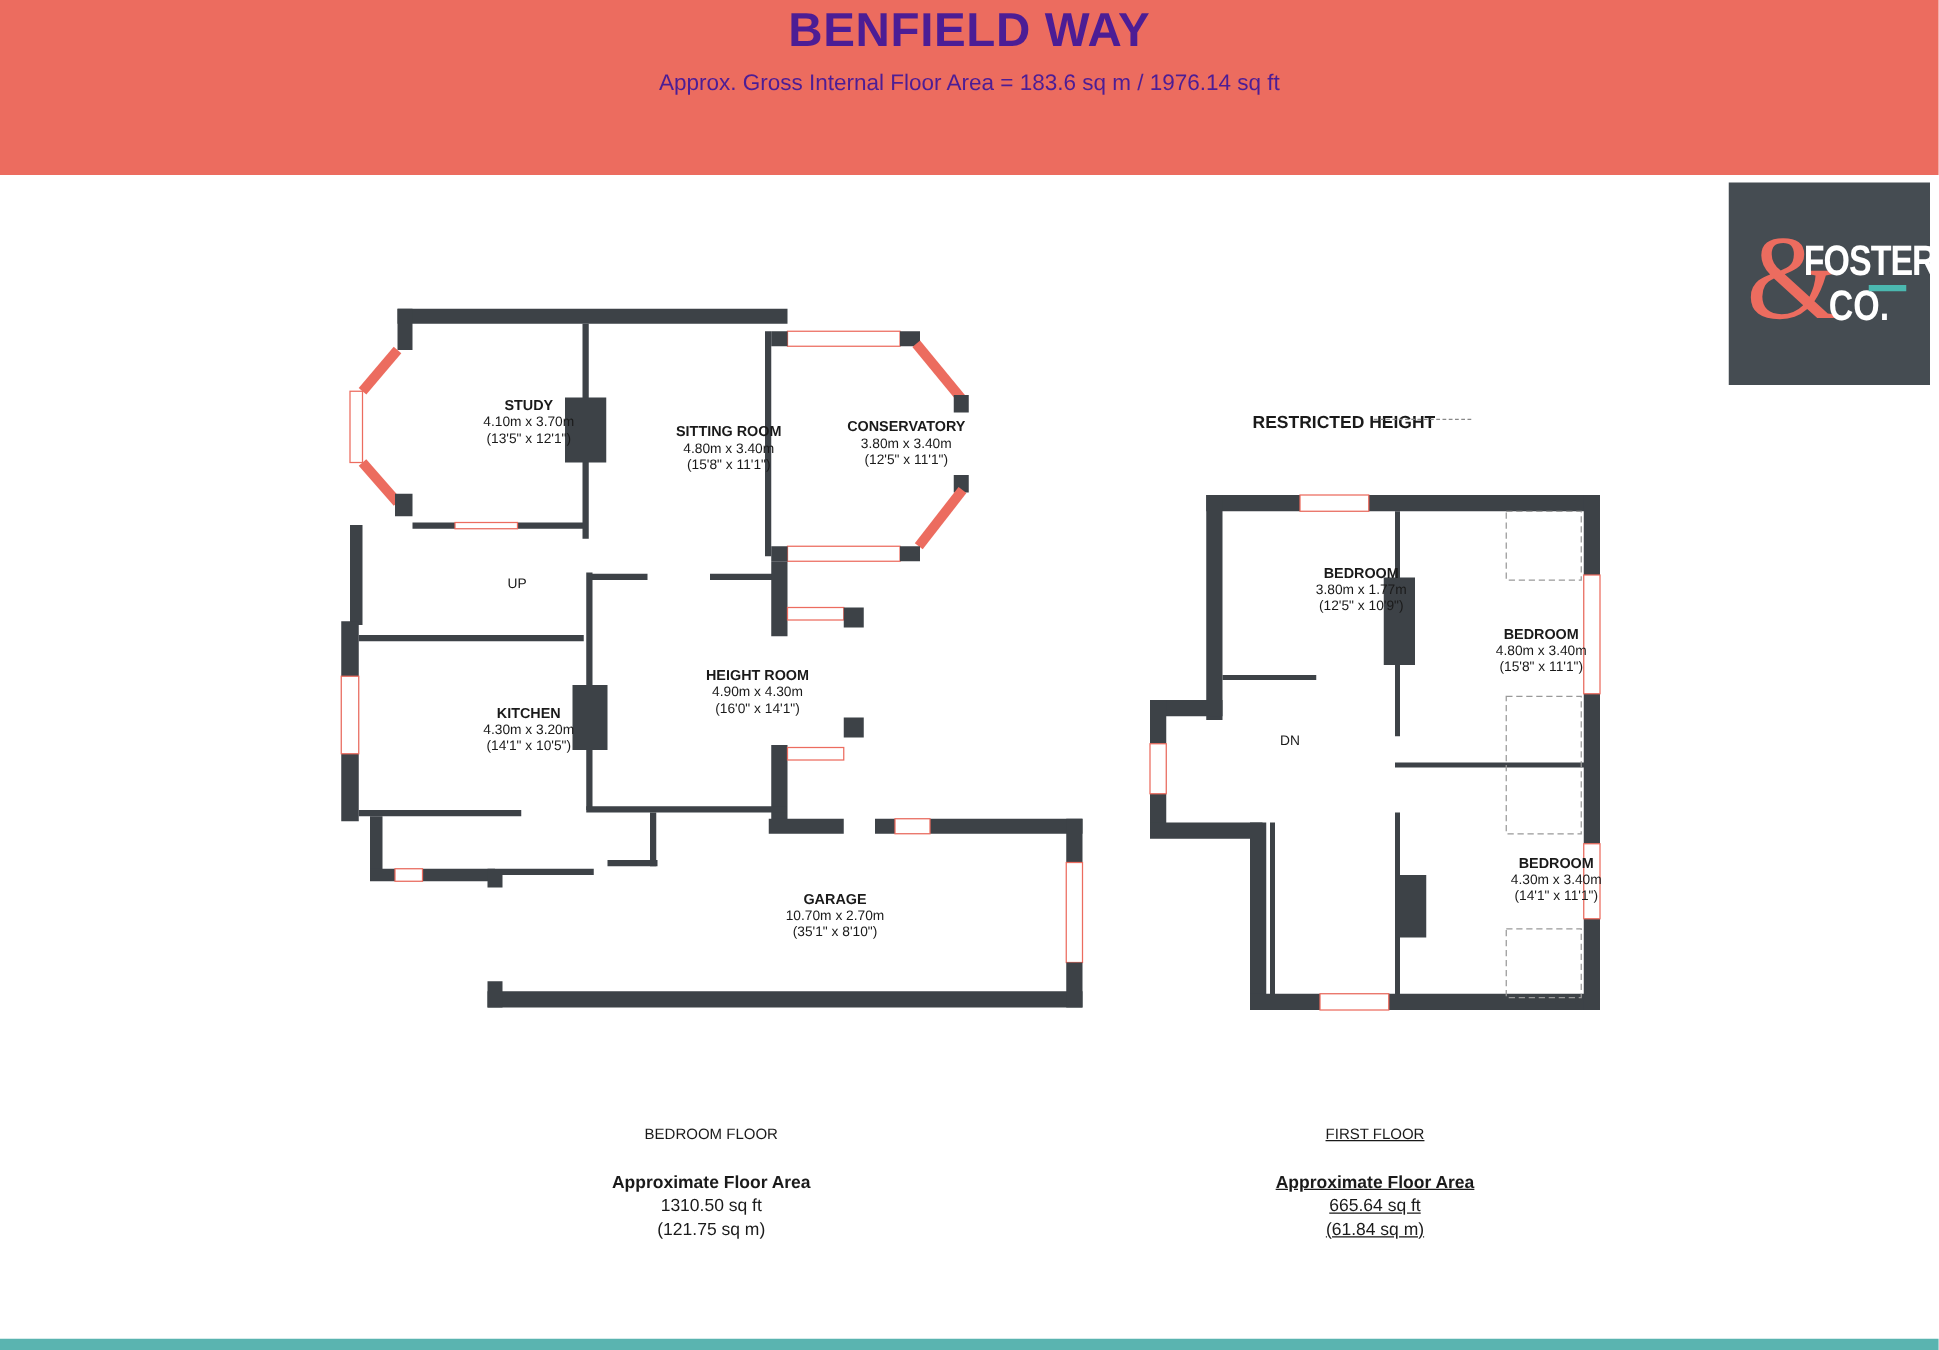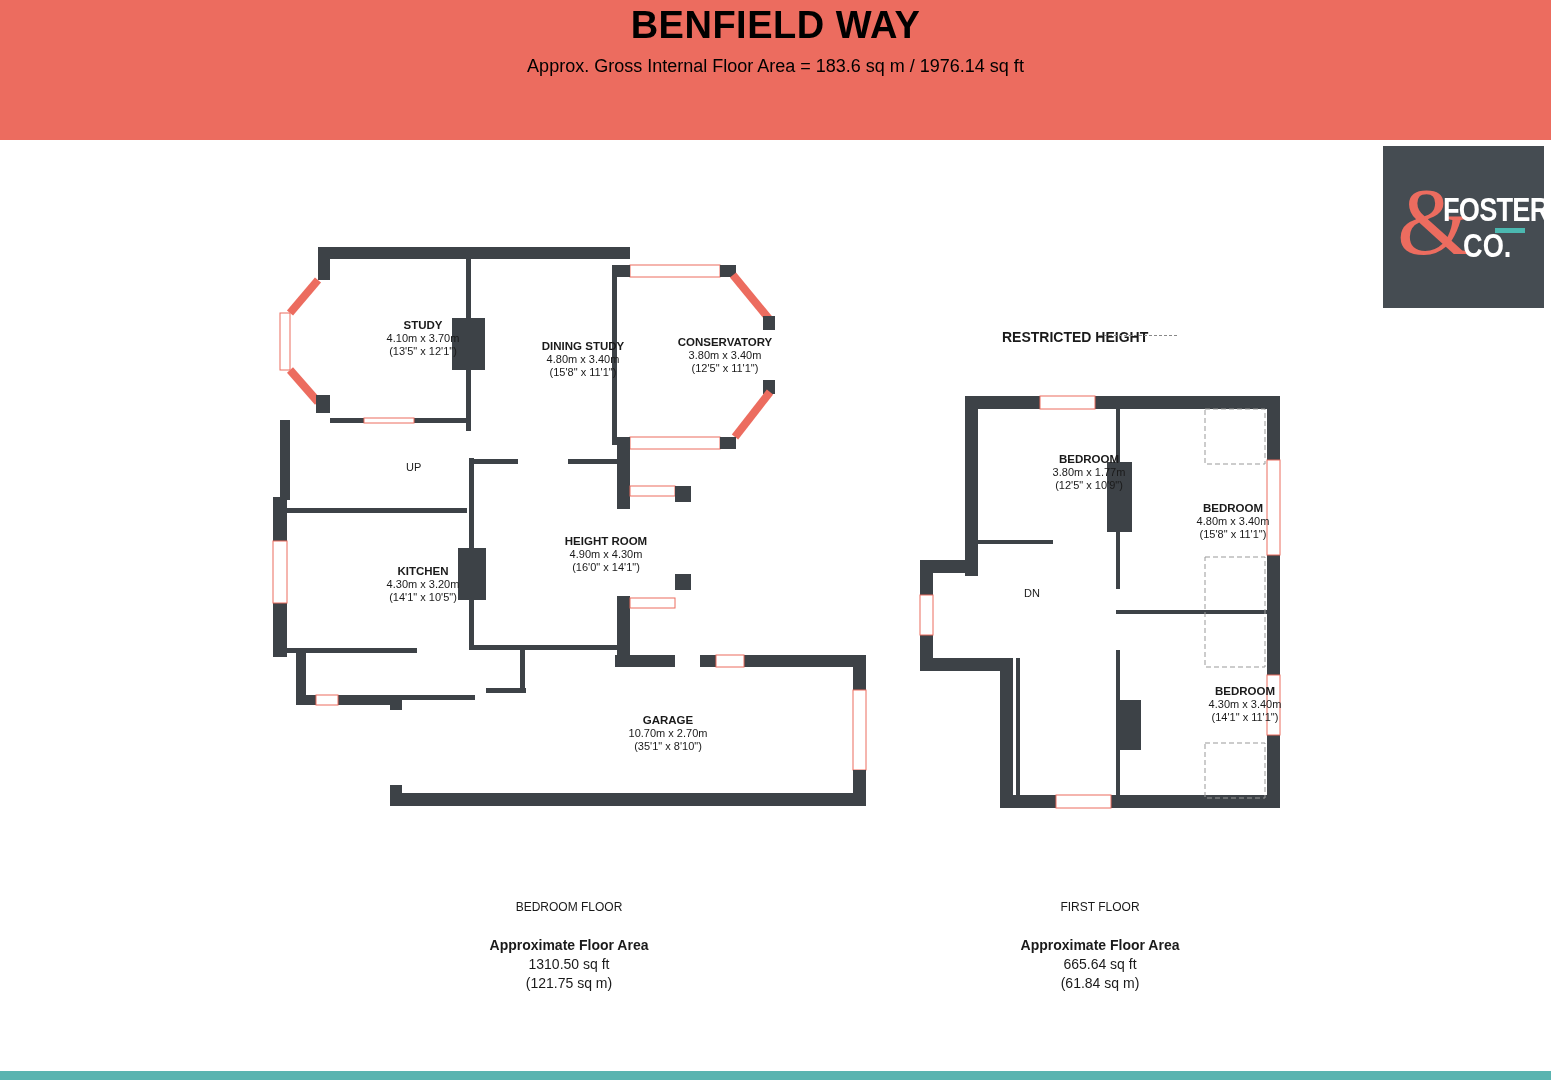--- a/index.html
+++ b/index.html
@@ -1,17 +1,17 @@
 <!DOCTYPE html>
 <html><head>
 <meta charset="utf-8">
 <style>
   html,body{margin:0;padding:0;}
   body{width:1551px;height:1080px;position:relative;background:#ffffff;overflow:hidden;font-family:"Liberation Sans",sans-serif;color:#1a1a1a;}
-  .header{position:absolute;left:0;top:0;width:1551px;height:140px;background:#ec6c5f;color:#000000;text-align:center;text-decoration:underline;}
+  .header{position:absolute;left:0;top:0;width:1551px;height:140px;background:#ec6c5f;color:#4c1d95;text-align:center;text-decoration:underline;}
   .header .title{position:absolute;left:0;right:0;top:4px;font-size:38px;font-weight:bold;letter-spacing:0.5px;}
   .header .sub1{position:absolute;left:0;right:0;top:56px;font-size:18px;}
   .header .sub2{position:absolute;left:0;right:0;top:80px;font-size:22px;}
   .logo{position:absolute;left:1383px;top:146px;width:161px;height:162px;background:#454c52;}
   .logo .amp{position:absolute;left:14px;top:28px;font-family:"Liberation Serif",serif;font-size:96px;color:#ec6c5f;line-height:1;}
   .logo .foster{position:absolute;left:60px;top:44px;font-size:34px;font-weight:bold;color:#fff;letter-spacing:-1px;transform:scaleX(0.8);transform-origin:left;}
   .logo .co{position:absolute;left:80px;top:80px;font-size:34px;font-weight:bold;color:#fff;transform:scaleX(0.8);transform-origin:left;}
   .logo .bar{position:absolute;left:112px;top:82px;width:30px;height:5px;background:#4bb8b0;}
   .plan{position:absolute;left:0;top:0;}
   .room-label{position:absolute;text-align:center;font-size:11px;line-height:13px;transform:translateX(-50%);white-space:nowrap;margin-left:40px;}
@@ -138,21 +138,21 @@
     <rect x="1205" y="743" width="60" height="55"></rect>
   </g>
 </svg>
 
 <div class="room-label" style="left:383px;top:319px;">
   <div class="name">STUDY</div>
   <div>4.10m x 3.70m</div>
   <div>(13'5" x 12'1")</div>
 </div>
 <div class="room-label" style="left:543px;top:340px;">
-  <div class="name">DINING STUDY</div>
+  <div class="name">SITTING ROOM</div>
   <div>4.80m x 3.40m</div>
   <div>(15'8" x 11'1")</div>
 </div>
 <div class="room-label" style="left:685px;top:336px;">
   <div class="name">CONSERVATORY</div>
   <div>3.80m x 3.40m</div>
   <div>(12'5" x 11'1")</div>
 </div>
 <div class="room-label" style="left:566px;top:535px;">
   <div class="name">HEIGHT ROOM</div>
@@ -187,20 +187,20 @@
   <div>(14'1" x 11'1")</div>
 </div>
 <div class="marker" style="left:1024px;top:587px;">DN</div>
 
 <div class="floor-block" style="left:569px;top:900px;">
   <div class="fname">BEDROOM FLOOR</div>
   <div class="aname">Approximate Floor Area</div>
   <div class="av">1310.50 sq ft</div>
   <div class="av">(121.75 sq m)</div>
 </div>
-<div class="floor-block" style="left:1100px;top:900px;">
+<div class="floor-block" style="left:1100px;top:900px;text-decoration:underline;">
   <div class="fname">FIRST FLOOR</div>
   <div class="aname">Approximate Floor Area</div>
   <div class="av">665.64 sq ft</div>
   <div class="av">(61.84 sq m)</div>
 </div>
 
 <div class="bottom-bar"></div>
 
 </body></html>

